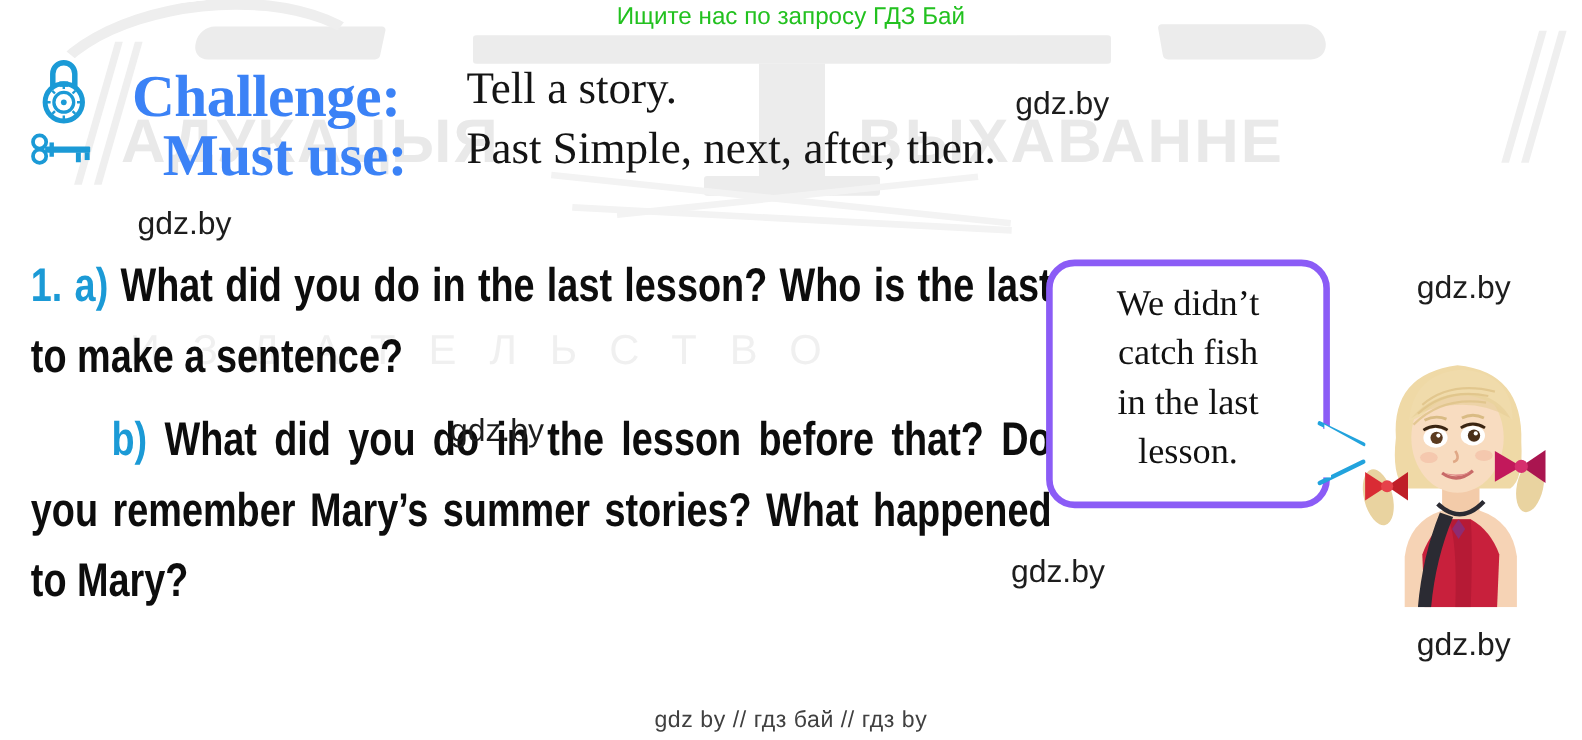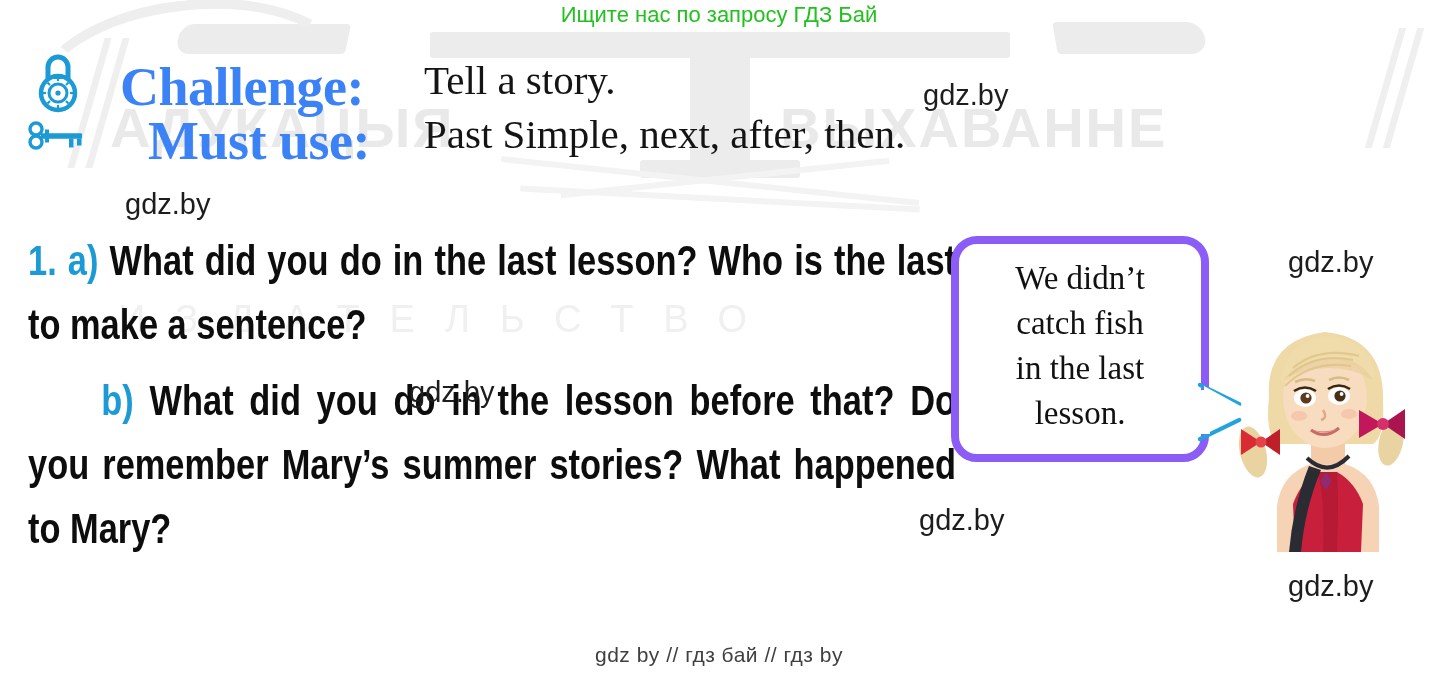--- a/index.html
+++ b/index.html
@@ -144,21 +144,21 @@
     margin-top: 12px;
     text-align: justify;
   }
   .indent { display: inline-block; width: 72px; }
 
   
   #speech-bubble {
     position: absolute;
     left: 951px; top: 236px;
     width: 258px; height: 226px;
-    border: 8px solid #8b5cf6;
+    border: 6px solid #8b5cf6;
     border-radius: 26px;
     background: #ffffff;
     box-sizing: border-box;
     z-index: 7;
   }
   #speech-text {
     font-family: "Liberation Serif", serif;
     font-size: 33px;
     line-height: 45px;
     color: #111111;

